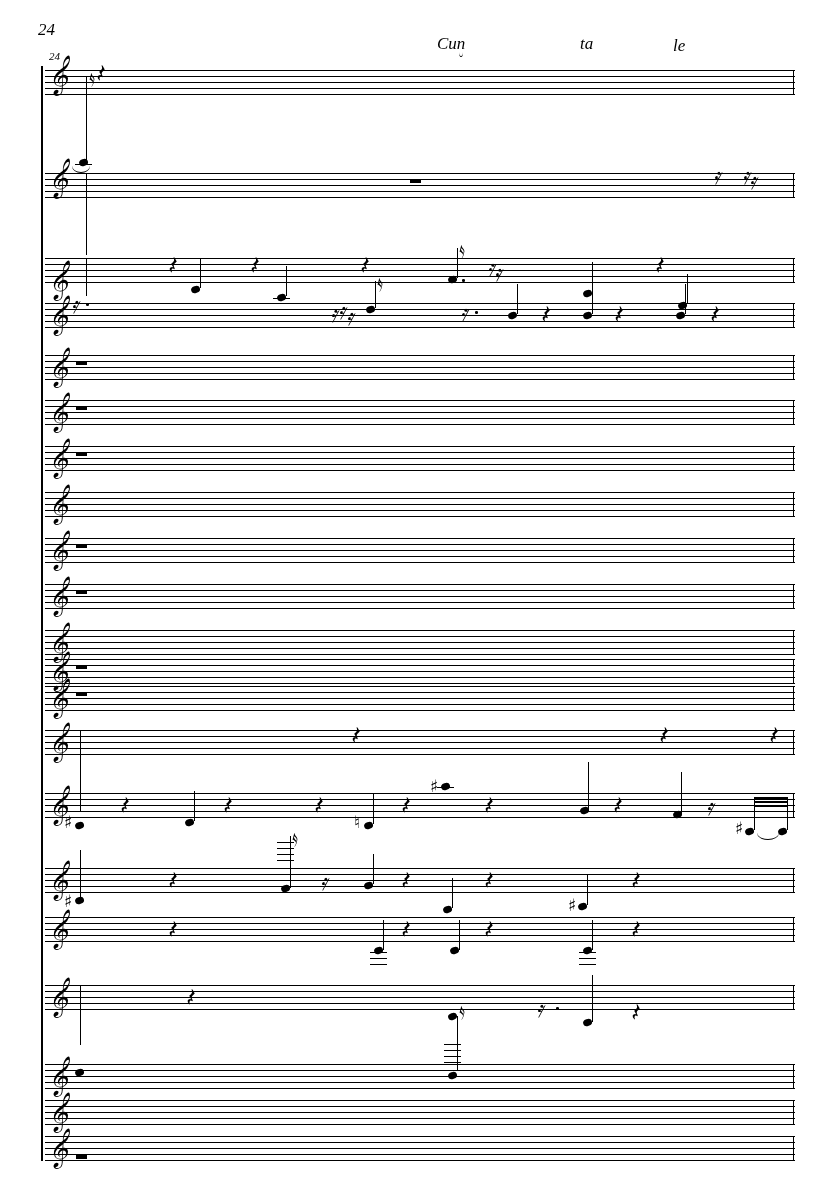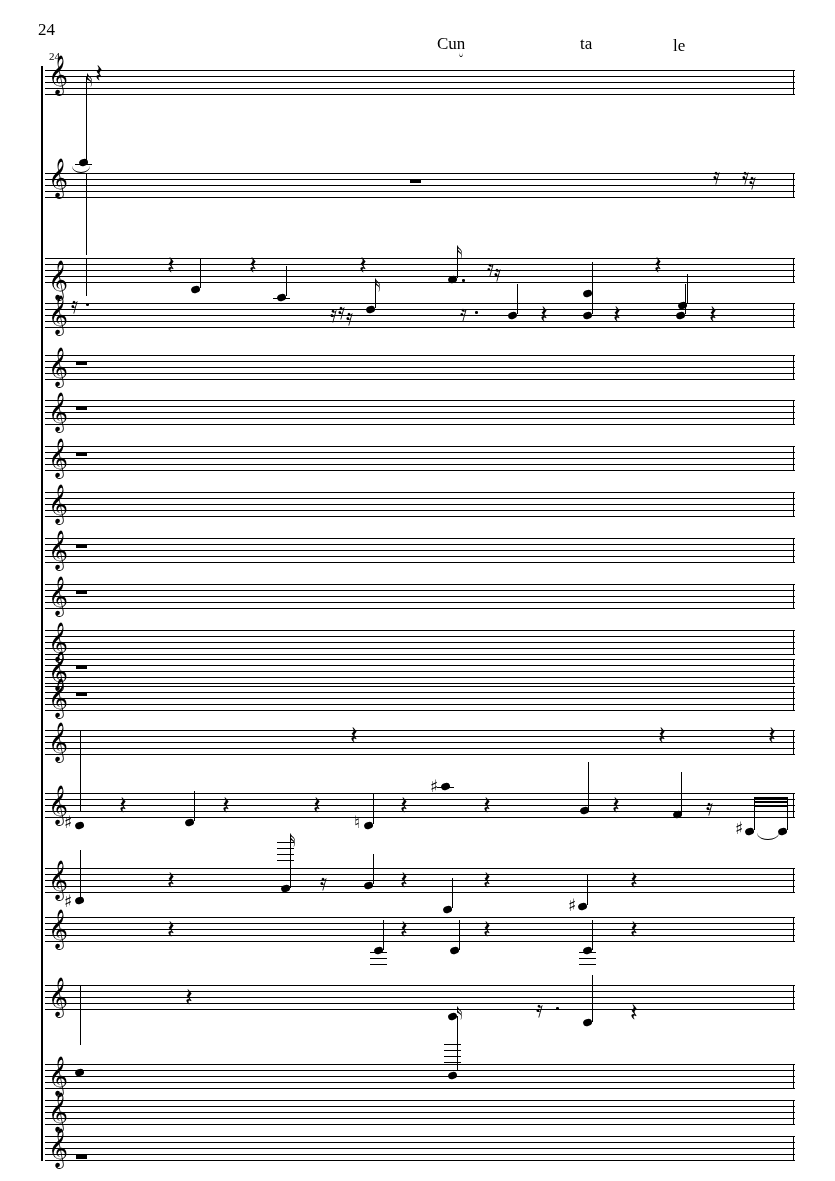--- a/index.html
+++ b/index.html
@@ -1,17 +1,17 @@
 <!DOCTYPE html>
 <html><head>
 <meta charset="utf-8">
 <style>
   html,body{margin:0;padding:0;background:#ffffff;}
   body{width:835px;height:1181px;position:relative;font-family:"Liberation Serif",serif;color:#000;}
-  #sheet{position:absolute;left:0;top:0;width:661px;height:1181px;}
+  #sheet{position:absolute;left:0;top:0;width:661px;height:1181px;font-style:italic;}
 
   .pagenum{position:absolute;font-size:17px;font-family:"Liberation Serif",serif;}
   .measnum{position:absolute;font-size:11px;font-family:"Liberation Serif",serif;}
   .lyric{position:absolute;font-size:17px;font-family:"Liberation Serif",serif;}
   .lyric .tieu{position:relative;}
   .lyric .tieu:after{content:"";position:absolute;left:2px;right:2px;bottom:-4px;height:5px;
     border-bottom:1.1px solid #000;border-radius:0 0 50% 50%/0 0 100% 100%;}
 
   
   .staff{position:absolute;height:0;}

